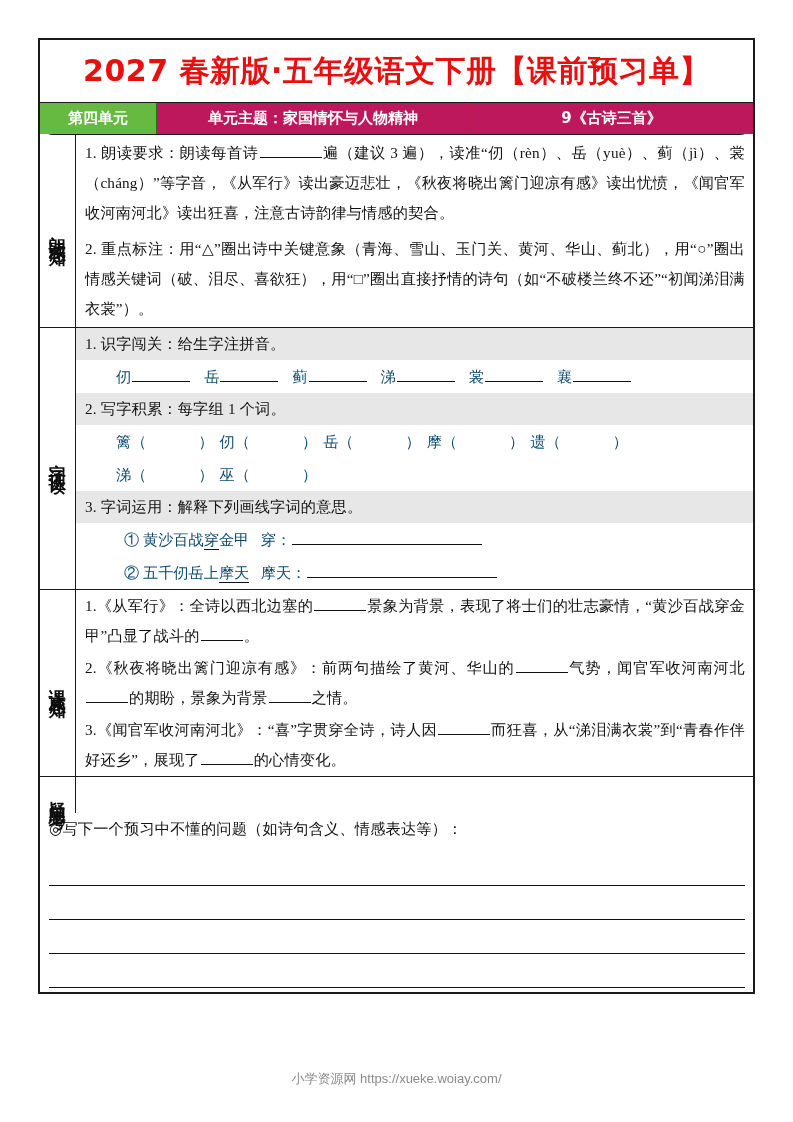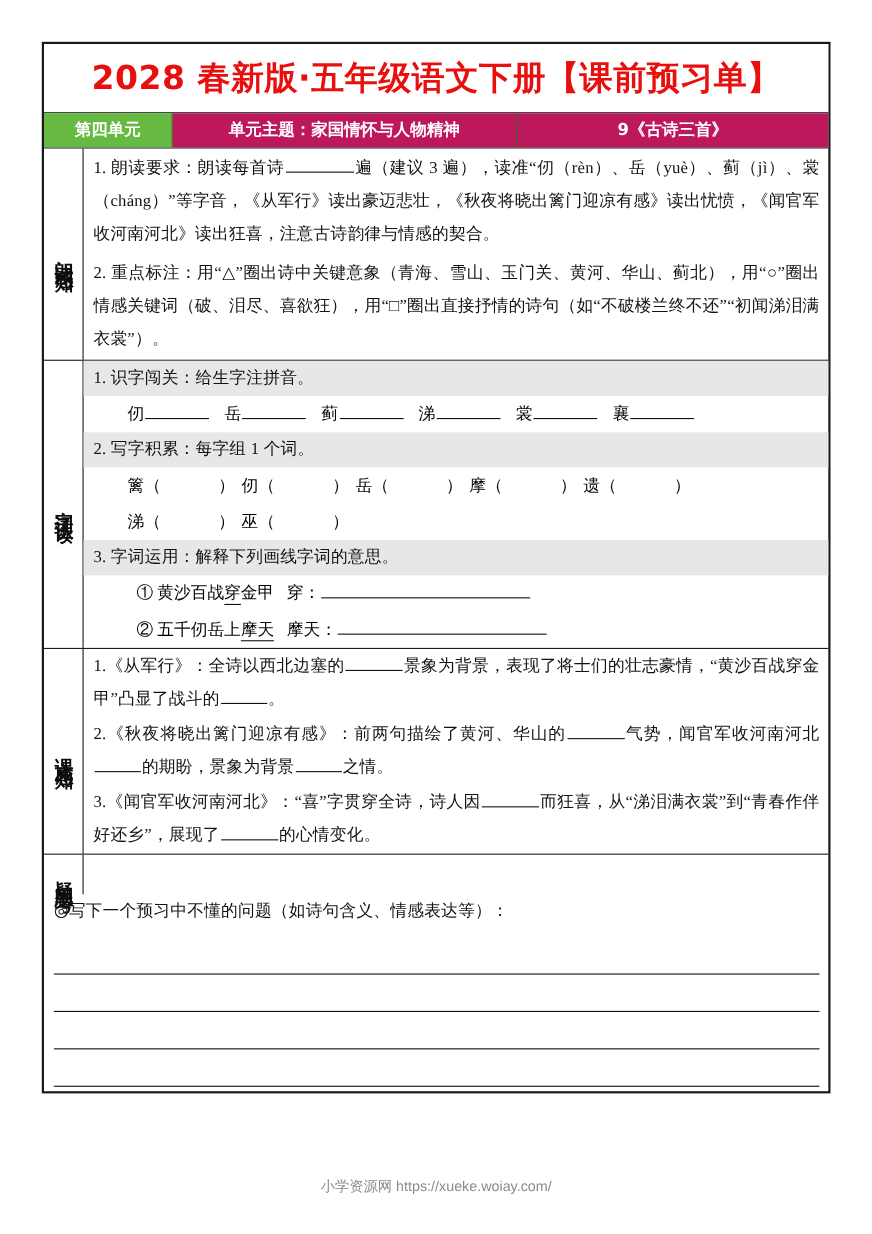--- a/index.html
+++ b/index.html
@@ -51,20 +51,21 @@
     letter-spacing: 0.5px;
     white-space: nowrap;
   }
 
   
   .unit-bar {
     display: flex;
     height: 32px;
     box-sizing: border-box;
     border-bottom: 1.5px solid #1a1a1a;
+    border-radius: 13px;
   }
   .unit-cell {
     background: #be185d;
     color: #ffffff;
     font-family: "DejaVu Sans", "Liberation Sans", sans-serif;
     font-weight: bold;
     font-size: 15px;
     display: flex;
     align-items: center;
     justify-content: center;
@@ -127,21 +128,21 @@
     font-size: 15.2px;
     line-height: 30px;
     color: #121212;
     padding: 1px 8px 1px 9px;
     letter-spacing: 0.2px;
   }
 
   .answer-row {
     font-size: 15.2px;
     line-height: 31px;
-    color: #000000;
+    color: #0c4a6e;
     padding: 1px 8px 1px 9px;
     white-space: nowrap;
   }
   .answer-row.indent { padding-left: 40px; }
   .answer-row.indent2 { padding-left: 48px; }
 
   
   .blk {
     display: inline-block;
     border-bottom: 1.2px solid #111;
@@ -187,21 +188,21 @@
   }
 </style>
 </head>
 <body>
 
 <div class="page">
 
   <div class="sheet">
 
     <div class="title-bar">
-      <div class="title-text">2028 春新版·五年级语文下册【课前预习单】</div>
+      <div class="title-text">2027 春新版·五年级语文下册【课前预习单】</div>
     </div>
 
     <div class="unit-bar">
       <div class="unit-cell u1">第四单元</div>
       <div class="unit-cell u2">单元主题：家国情怀与人物精神</div>
       <div class="unit-cell u3">9《古诗三首》</div>
     </div>
 
     <div class="section">
       <div class="sec-label">

